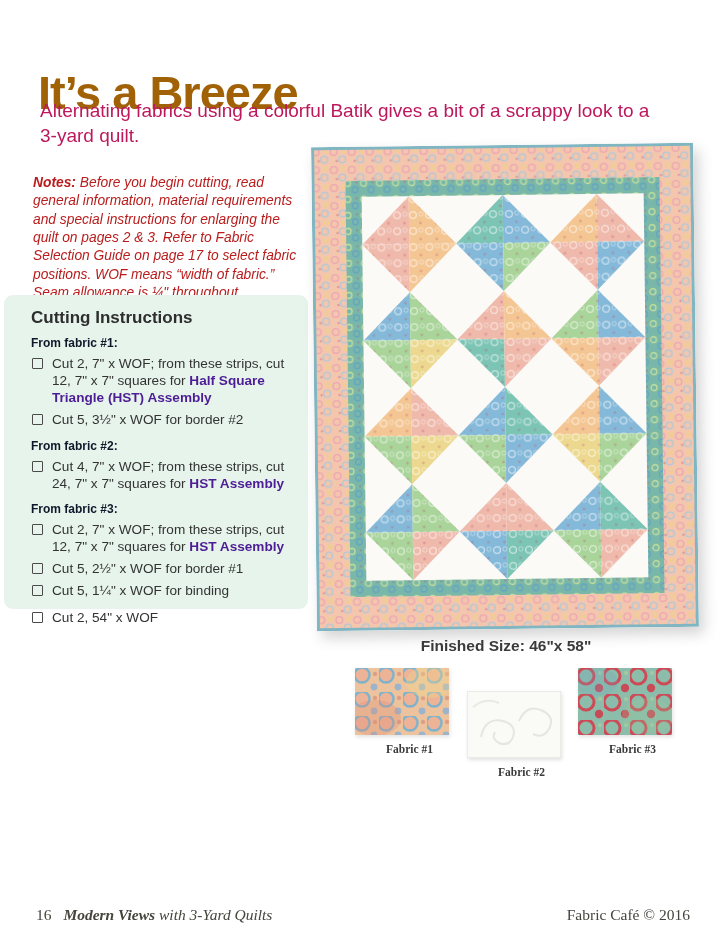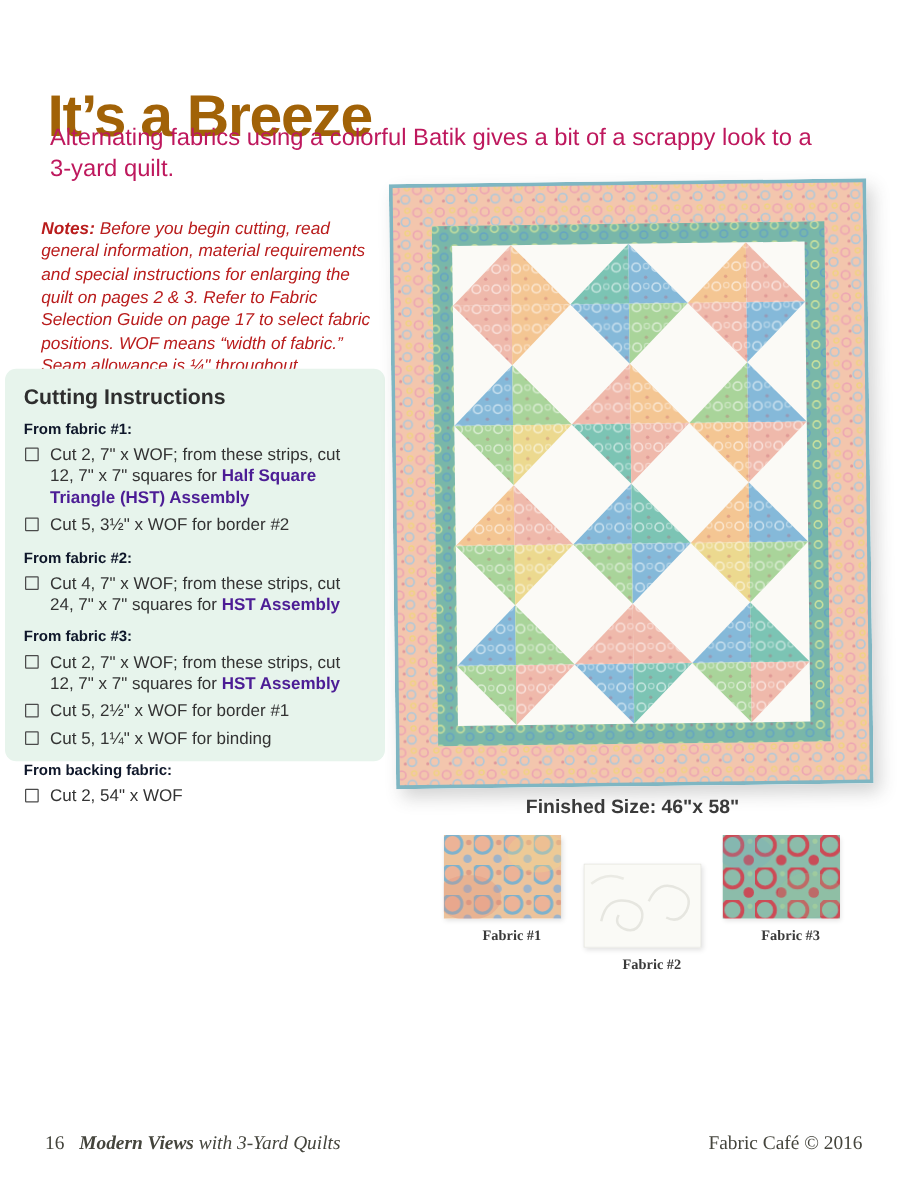--- a/index.html
+++ b/index.html
@@ -16,21 +16,21 @@
     color:#be185d;line-height:1.3;
   }
   .notes{
     position:absolute;left:33px;top:174px;width:276px;font-size:13.8px;
     font-style:italic;color:#b91c1c;line-height:1.33;
   }
   .notes b{font-style:italic;}
   .cutting-box{
     position:absolute;left:4px;top:295px;width:304px;height:314px;
     background:#e7f4ec;border-radius:9px;box-sizing:border-box;
-    padding:13px 14px 10px 15px;
+    padding:13px 14px 10px 27px;
   }
   .cutting-heading{font-size:17px;font-weight:bold;color:#2e2e2e;margin:0 0 8px 0;}
   .cut-group{margin-bottom:10px;}
   .cut-group-label{font-weight:bold;font-size:12px;color:#0f172a;margin-bottom:2px;}
   .cut-item{display:flex;align-items:flex-start;margin-top:5px;font-size:13.6px;line-height:1.26;color:#333;}
   .cut-item .cb{
     flex:0 0 auto;width:9px;height:9px;border:1.6px solid #4a4a4a;border-radius:1px;
     margin:3px 9px 0 1px;background:transparent;
   }
   .cut-item b{color:#4c1d95;}
@@ -100,21 +100,20 @@
         <div class="cut-item">
           <span class="cb"></span>
           <span>Cut 5, 2½" x WOF for border #1</span>
         </div>
         <div class="cut-item">
           <span class="cb"></span>
           <span>Cut 5, 1¼" x WOF for binding</span>
         </div>
       </div>
       <div class="cut-group">
-        <div class="cut-group-label">From backing fabric:</div>
         <div class="cut-item">
           <span class="cb"></span>
           <span>Cut 2, 54" x WOF</span>
         </div>
       </div>
     </div>
 </div>
 
 <div class="quilt-photo">
   <svg id="quilt-svg" width="382" height="484" viewBox="0 0 382 484" xmlns="http://www.w3.org/2000/svg">

